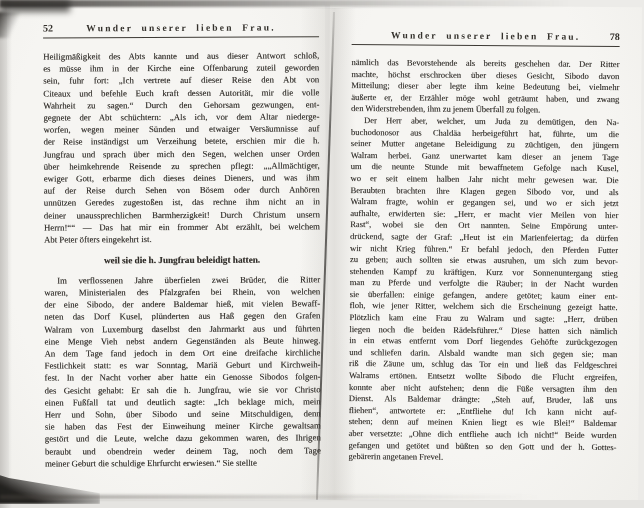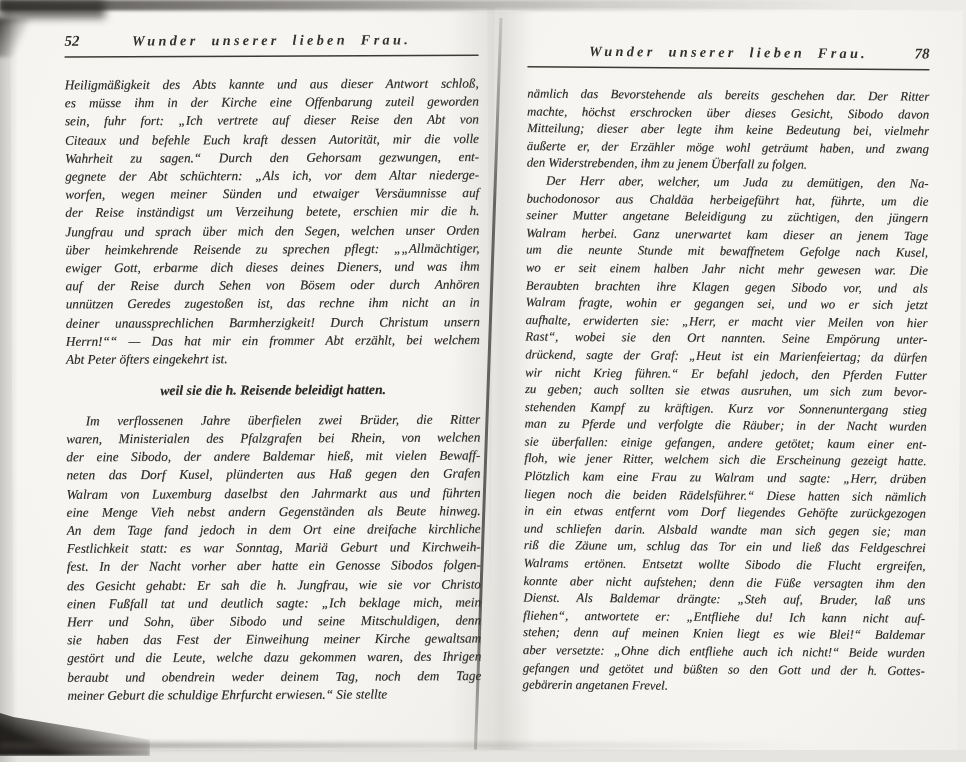--- a/index.html
+++ b/index.html
@@ -3,21 +3,20 @@
 <meta charset="utf-8">
 <style>
   html,body { margin:0; padding:0; }
   body { font-family: "Liberation Serif", serif; }
 
   .scan {
     position: relative;
     width: 644px; height: 508px;
     background: #ecebe8;
     overflow: hidden;
-    font-style: italic;
   }
 
   
   .page {
     position: absolute;
     background: radial-gradient(ellipse at 45% 40%, #f6f5f2 60%, #efeeea 100%);
     z-index: 1;
   }
   .page-left  { left: 8px;  top: 6px; width: 318px; height: 494px; transform: rotate(-0.25deg); }
   .page-right { left: 328px; top: 6px; width: 312px; height: 494px; transform: rotate(0.45deg); }
@@ -138,21 +137,21 @@
             <div class="tline">Jungfrau und sprach über mich den Segen, welchen unser Orden</div>
             <div class="tline">über heimkehrende Reisende zu sprechen pflegt: „„Allmächtiger,</div>
             <div class="tline">ewiger Gott, erbarme dich dieses deines Dieners, und was ihm</div>
             <div class="tline">auf der Reise durch Sehen von Bösem oder durch Anhören</div>
             <div class="tline">unnützen Geredes zugestoßen ist, das rechne ihm nicht an in</div>
             <div class="tline">deiner unaussprechlichen Barmherzigkeit! Durch Christum unsern</div>
             <div class="tline">Herrn!““ — Das hat mir ein frommer Abt erzählt, bei welchem</div>
             <div class="tline">Abt Peter öfters eingekehrt ist.</div>
           </div>
         <div class="sect">
-          <div>weil sie die h. Reisende beleidigt hatten.</div>
+          <div>weil sie die h. Jungfrau beleidigt hatten.</div>
         </div>
         <div class="para indented">
             <div class="tline">Im verflossenen Jahre überfielen zwei Brüder, die Ritter</div>
             <div class="tline">waren, Ministerialen des Pfalzgrafen bei Rhein, von welchen</div>
             <div class="tline">der eine Sibodo, der andere Baldemar hieß, mit vielen Bewaff-</div>
             <div class="tline">neten das Dorf Kusel, plünderten aus Haß gegen den Grafen</div>
             <div class="tline">Walram von Luxemburg daselbst den Jahrmarkt aus und führten</div>
             <div class="tline">eine Menge Vieh nebst andern Gegenständen als Beute hinweg.</div>
             <div class="tline">An dem Tage fand jedoch in dem Ort eine dreifache kirchliche</div>
             <div class="tline">Festlichkeit statt: es war Sonntag, Mariä Geburt und Kirchweih-</div>

